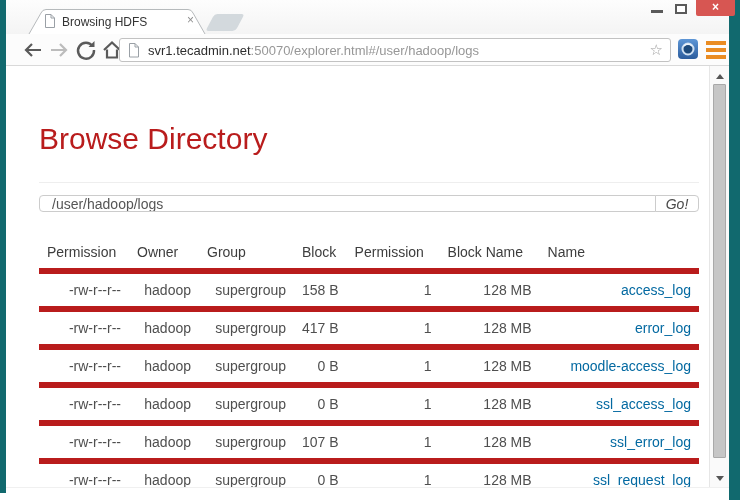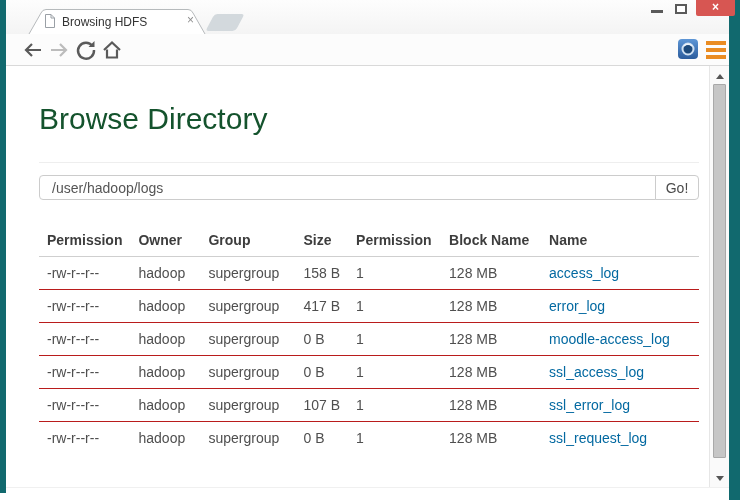--- a/index.html
+++ b/index.html
@@ -53,33 +53,33 @@
               background:#c6c6c6; border:1px solid #a9a9a9; border-radius:1px; }
   .sb-up { position:absolute; left:6px; top:8px; width:0; height:0;
            border-left:4px solid transparent; border-right:4px solid transparent;
            border-bottom:5px solid #555; }
   .sb-down { position:absolute; left:6px; bottom:6px; width:0; height:0;
              border-left:4px solid transparent; border-right:4px solid transparent;
              border-top:5px solid #555; }
 
   
   .page { position:absolute; left:0; top:0; width:702px; height:421px; padding:0 9px 0 33px; overflow:hidden; }
-  .page h1 { margin-top:36px; font-size:30px; font-weight:400; color:#14532d; }
+  .page h1 { margin-top:56px; font-size:30px; font-weight:400; color:#b91c1c; }
   .rule { margin:26px 0 12px 0; border:0; border-top:1px solid #eee; }
-  .pathbar { display:flex; height:25px; }
+  .pathbar { display:flex; height:17px; }
   .pathbar input { flex:1; border:1px solid #ccc; border-radius:4px 0 0 4px; padding:0 12px;
                    font-size:14px; color:#555; font-family:"Liberation Sans", sans-serif;
                    background:#fff; outline:none; }
   .pathbar button { width:44px; margin-left:-1px; border:1px solid #ccc; border-radius:0 4px 4px 0;
                     background:#fff; color:#4a4a4a; font-size:14px;
-                    font-family:"Liberation Sans", sans-serif; cursor:pointer; }
+                    font-family:"Liberation Sans", sans-serif; cursor:pointer;font-style:italic; }
   table.listing { width:100%; border-collapse:collapse; margin-top:24px; font-size:14px; color:#4f4f4f; }
-  table.listing th { text-align:left; padding:8px; font-weight:bold; color:#3d3d3d;
+  table.listing th { text-align:left; padding:8px; font-weight:normal; color:#3d3d3d;
                      border-bottom:1px solid #cfcfcf; white-space:nowrap; }
-  table.listing td { padding:8px; border-top:1px solid #b91c1c; white-space:nowrap; }
+  table.listing td { padding:8px; border-top:6px solid #b91c1c; white-space:nowrap;text-align:right; }
   table.listing a { color:#0369a1; text-decoration:none; }
   .c-perm{width:90px;} .c-owner{width:70px;} .c-group{width:95px;} .c-size{width:52px;}
   .c-repl{width:93px;} .c-block{width:100px;}
 </style>
 </head>
 <body>
 
 <div class="screen">
 
   <div class="frame-left"></div>
@@ -111,20 +111,28 @@
       <path d="M3 11 H17 M12 5 L18 11 L12 17" fill="none" stroke="#bcbcbc" stroke-width="2.2"></path>
     </svg>
     <svg class="nav-icon" style="left:69px;" width="22" height="22" viewBox="0 0 22 22">
       <path d="M17.5 7 A8 8 0 1 0 19 11" fill="none" stroke="#5a5a5a" stroke-width="2.4"></path>
       <path d="M19.5 2 V8 H13.5 Z" fill="#5a5a5a"></path>
     </svg>
     <svg class="nav-icon" style="left:95px;" width="22" height="22" viewBox="0 0 22 22">
       <path d="M3 11 L11 3.5 L19 11" fill="none" stroke="#5a5a5a" stroke-width="2.2"></path>
       <path d="M6 10.5 V18.5 H16 V10.5" fill="none" stroke="#5a5a5a" stroke-width="2.2"></path>
     </svg>
+    <div class="omnibox">
+      <svg class="omni-doc" width="12" height="15" viewBox="0 0 12 15">
+        <path d="M1.5 0.5 H7 L10.5 4 V14 H1.5 Z" fill="#fff" stroke="#9aa0a6"></path>
+        <path d="M7 0.5 V4 H10.5" fill="none" stroke="#9aa0a6"></path>
+      </svg>
+      <span class="omni-url"><span class="url-host">svr1.tecadmin.net</span><span class="url-rest">:50070/explorer.html#/user/hadoop/logs</span></span>
+      <span class="omni-star">☆</span>
+    </div>
     <div class="app-btn">
       <svg width="20" height="20" viewBox="0 0 20 20">
         <circle cx="10" cy="10" r="5.5" fill="#1d4a7c" stroke="#cfe0f2" stroke-width="2"></circle>
         <path d="M6 7 A5.5 5.5 0 0 1 14 7" fill="none" stroke="#eef4fb" stroke-width="1.6"></path>
       </svg>
     </div>
     <div class="menu-btn">
       <span></span>
       <span></span>
       <span></span>
@@ -147,21 +155,21 @@
             <col class="c-size">
           <col class="c-repl">
             <col class="c-block">
             <col>
         </colgroup>
         <thead>
           <tr>
             <th>Permission</th>
             <th>Owner</th>
             <th>Group</th>
-            <th>Size</th>
+            <th>Block</th>
             <th>Permission</th>
             <th>Block Name</th>
             <th>Name</th>
           </tr>
         </thead>
         <tbody>
           <tr>
             <td>-rw-r--r--</td>
             <td>hadoop</td>
             <td>supergroup</td>

